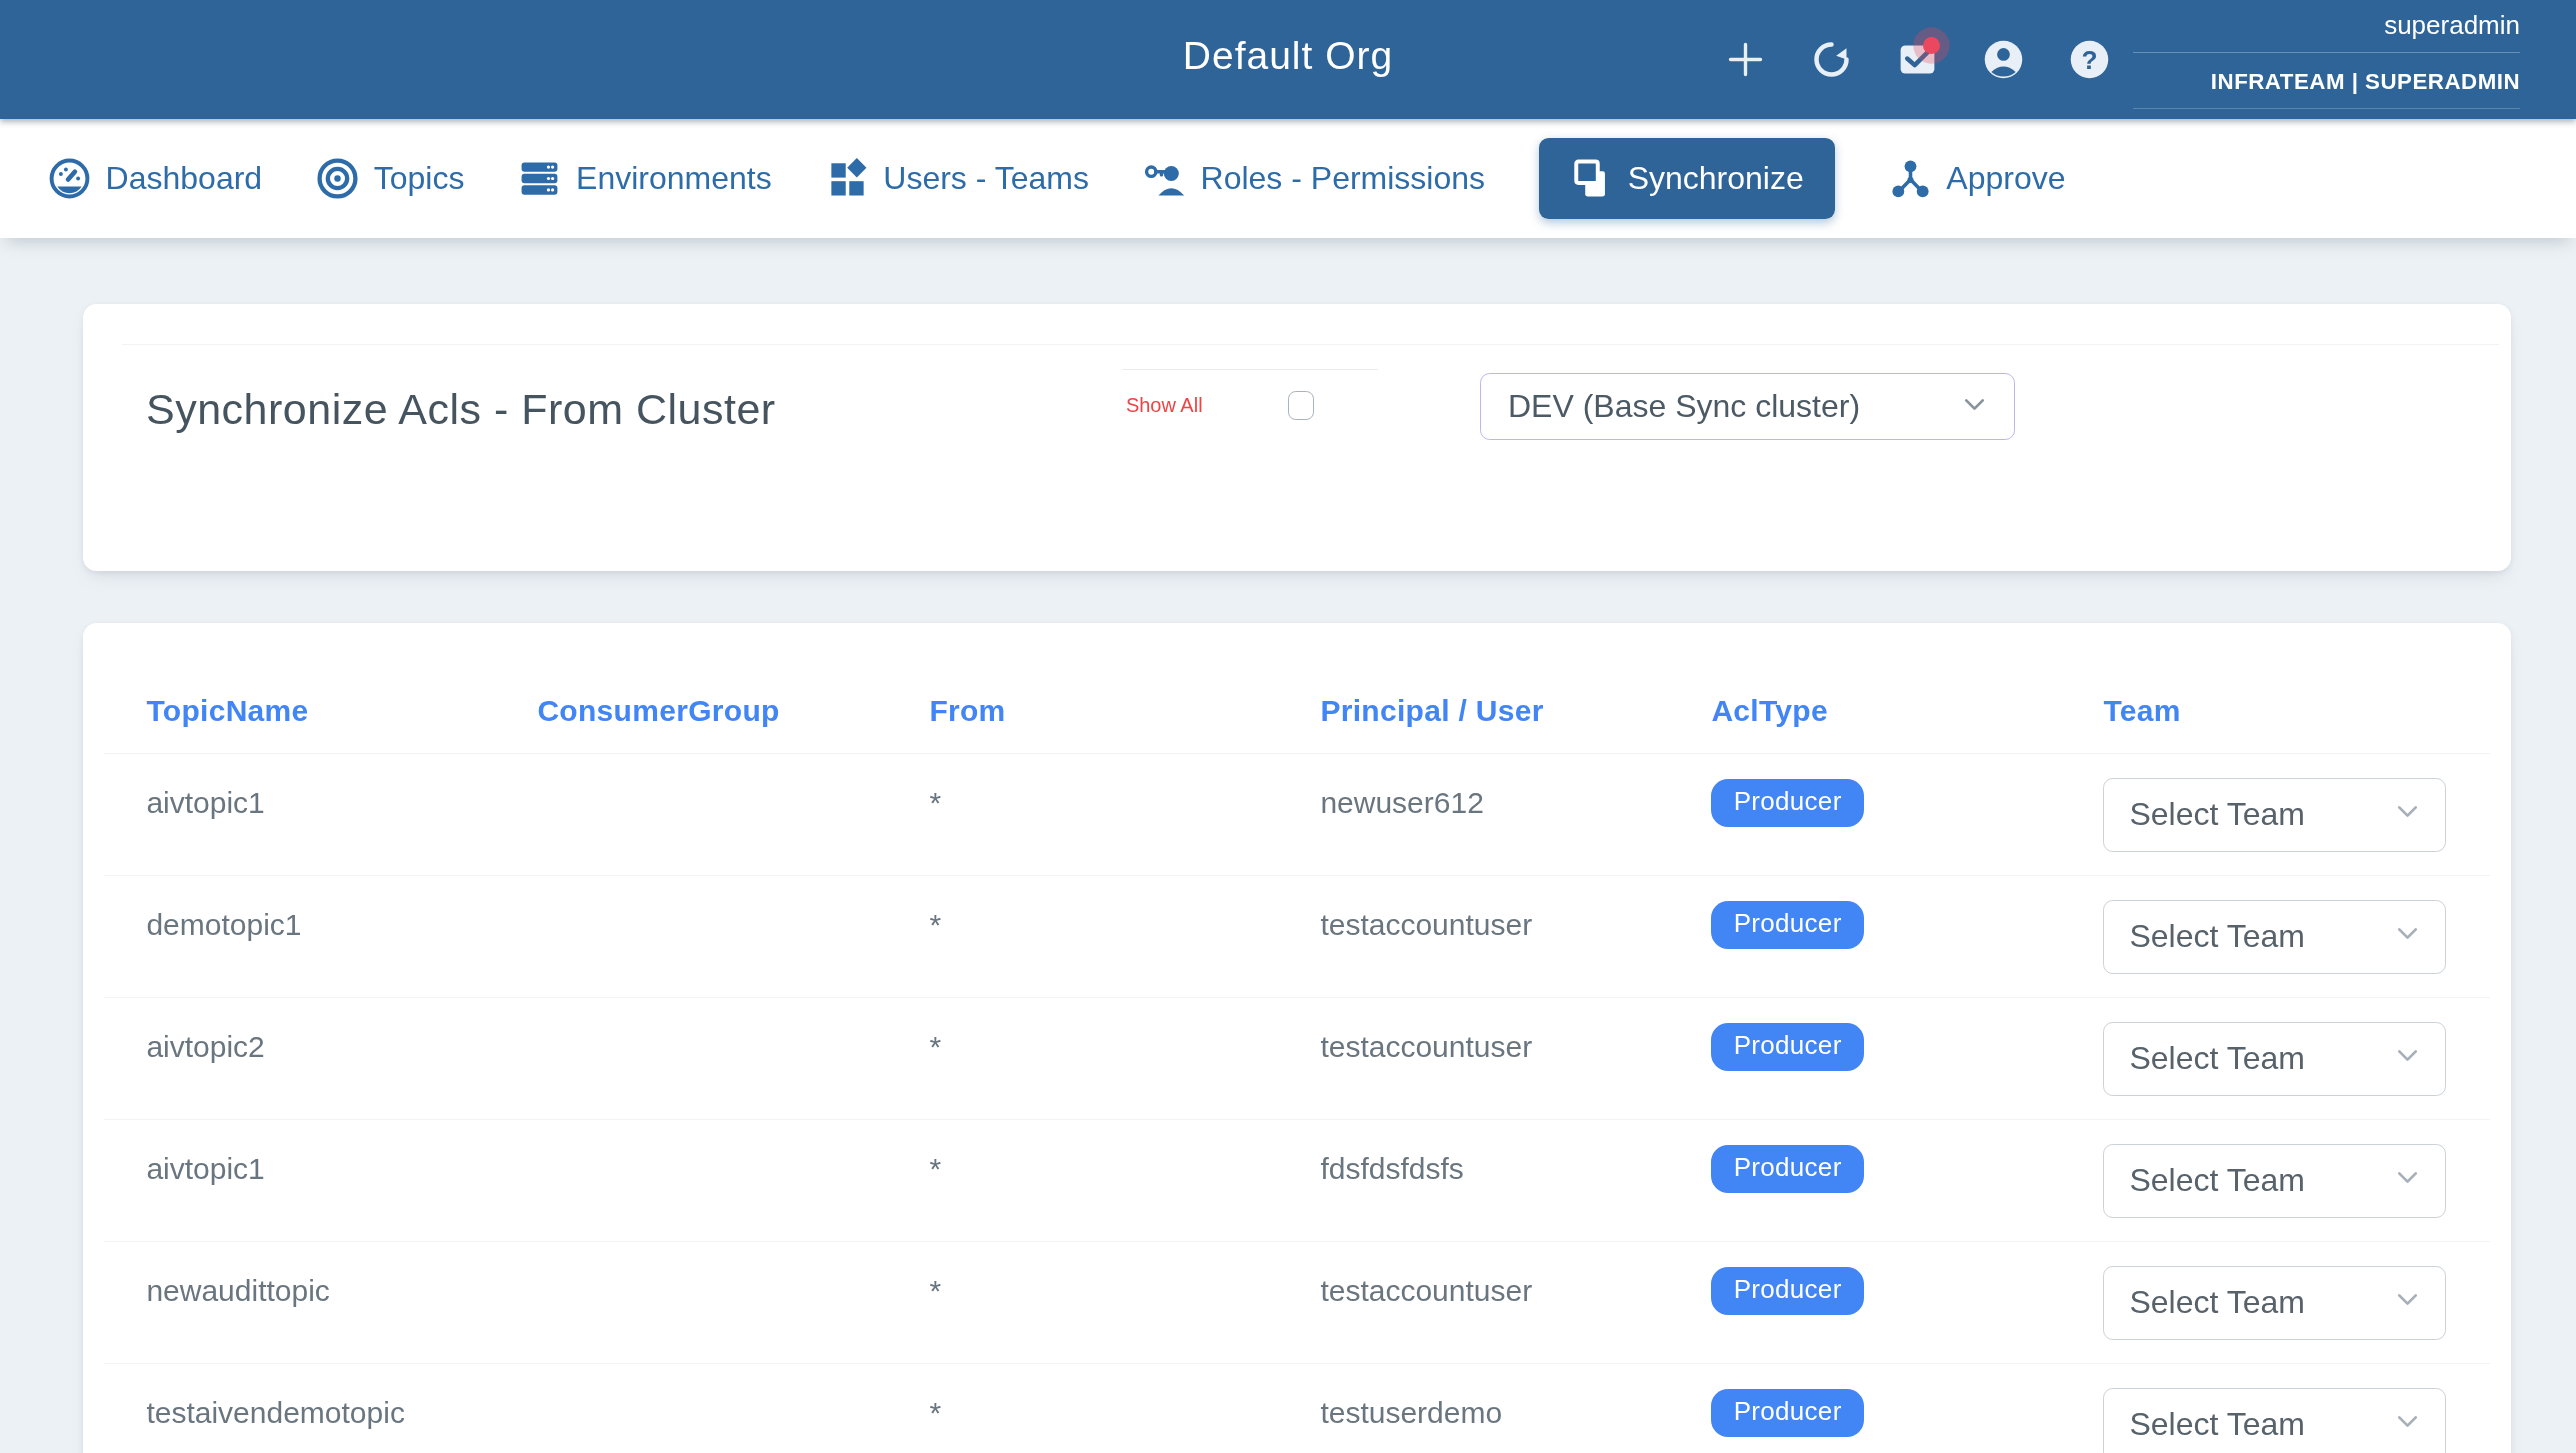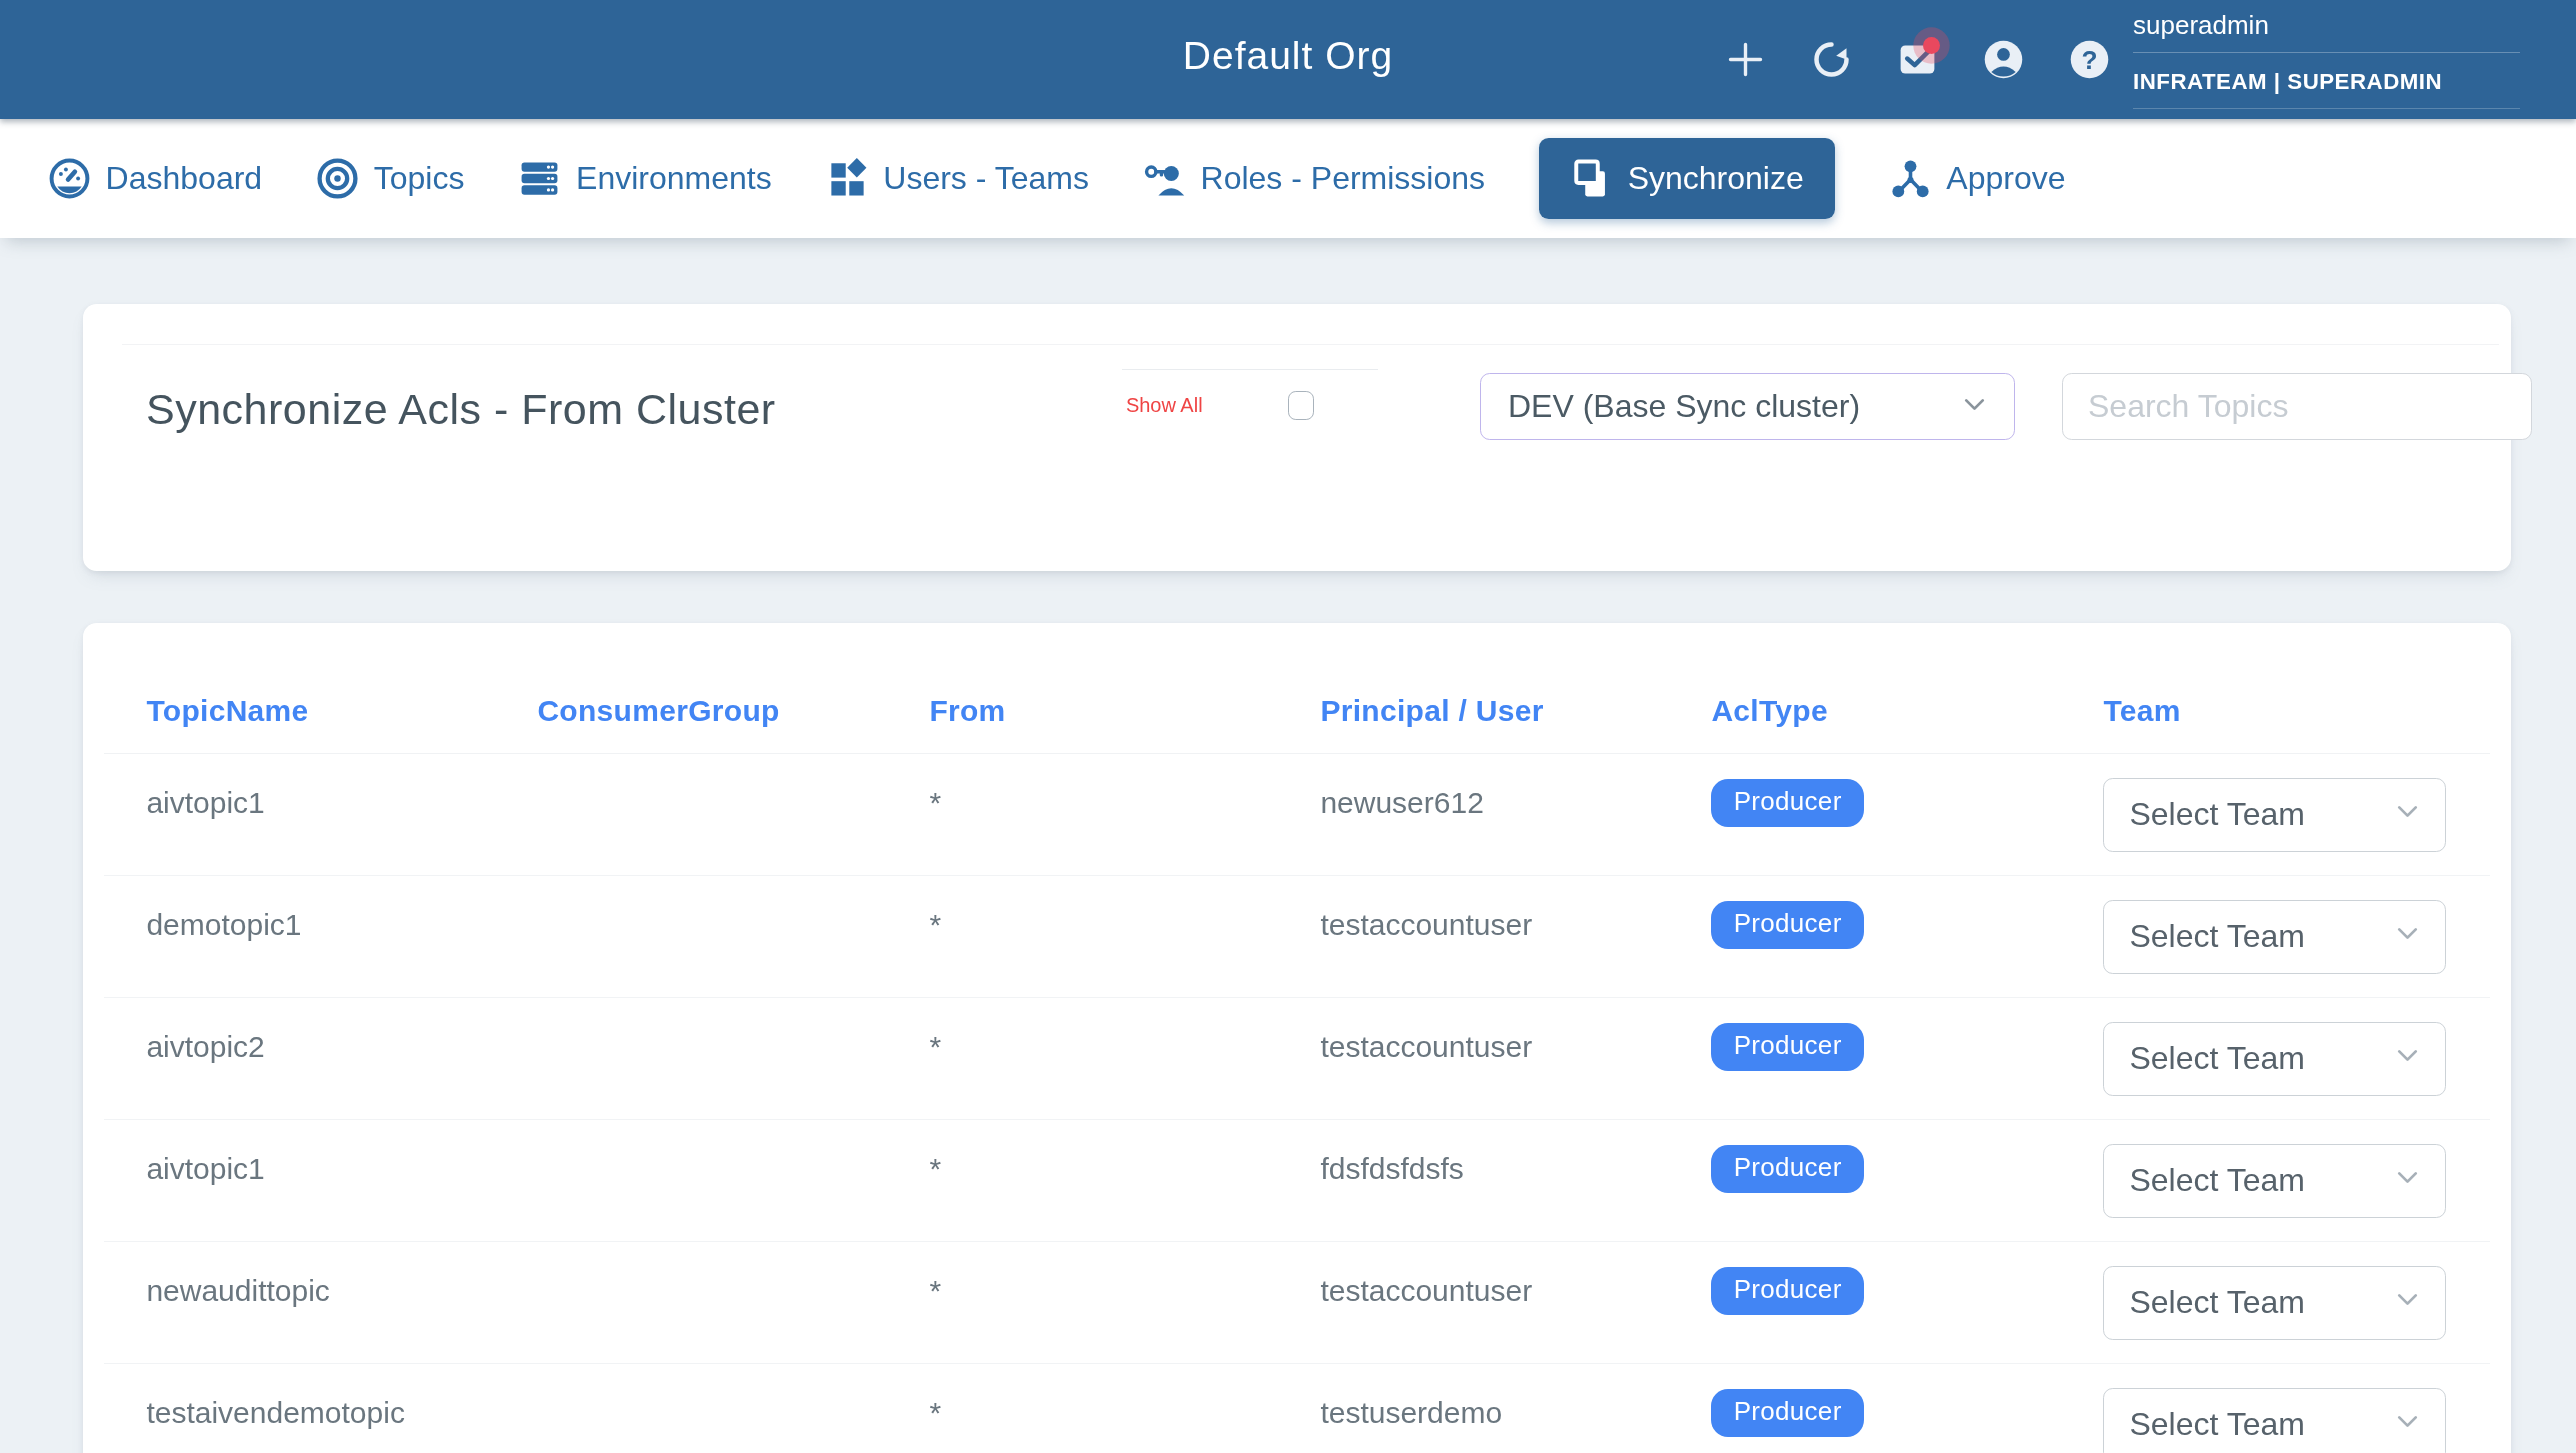--- a/index.html
+++ b/index.html
@@ -30,21 +30,21 @@
     display:flex; align-items:center; gap:37px;
   }
   .icon-btn{
     width:49px; height:49px; display:flex; align-items:center; justify-content:center;
     position:relative; cursor:pointer;
   }
   .icon-btn svg{ width:45px; height:45px; }
   .mail-dot{ position:absolute; top:1.9px; right:1.9px; width:17.5px; height:17.5px; border-radius:50%;
     background:#e9485e; box-shadow:0 0 0 9.7px rgba(233,72,94,.30);}
   .user-block{
-    position:absolute; right:56px; top:9.7px; width:387px; text-align:left;
+    position:absolute; right:56px; top:9.7px; width:387px; text-align:right;
   }
   .user-name{
     color:#ffffff; font-size:26px; font-weight:500; padding-bottom:11.7px;
     border-bottom:1px solid rgba(255,255,255,.28);
   }
   .user-team{
     color:#ffffff; font-size:22.3px; font-weight:bold; letter-spacing:0.5px;
     padding:15.5px 0 13.6px; border-bottom:1px solid rgba(255,255,255,.22);
   }
   
@@ -270,21 +270,20 @@
 
       <div class="select-box dev-select">
         <span class="select-text">DEV (Base Sync cluster)</span>
         <span class="chev">
           <svg viewBox="0 0 24 24" fill="none">
               <path d="M6 9 L12 15 L18 9" stroke="#8a949c" stroke-width="2" stroke-linecap="round" stroke-linejoin="round"></path>
             </svg>
         </span>
       </div>
 
-      <input class="search-input" type="text" placeholder="Search Topics" style="">
     </div>
   </section>
 
   <section class="card table-card">
     <div class="thead">
       <span>TopicName</span>
       <span>ConsumerGroup</span>
       <span>From</span>
       <span>Principal / User</span>
       <span>AclType</span>

